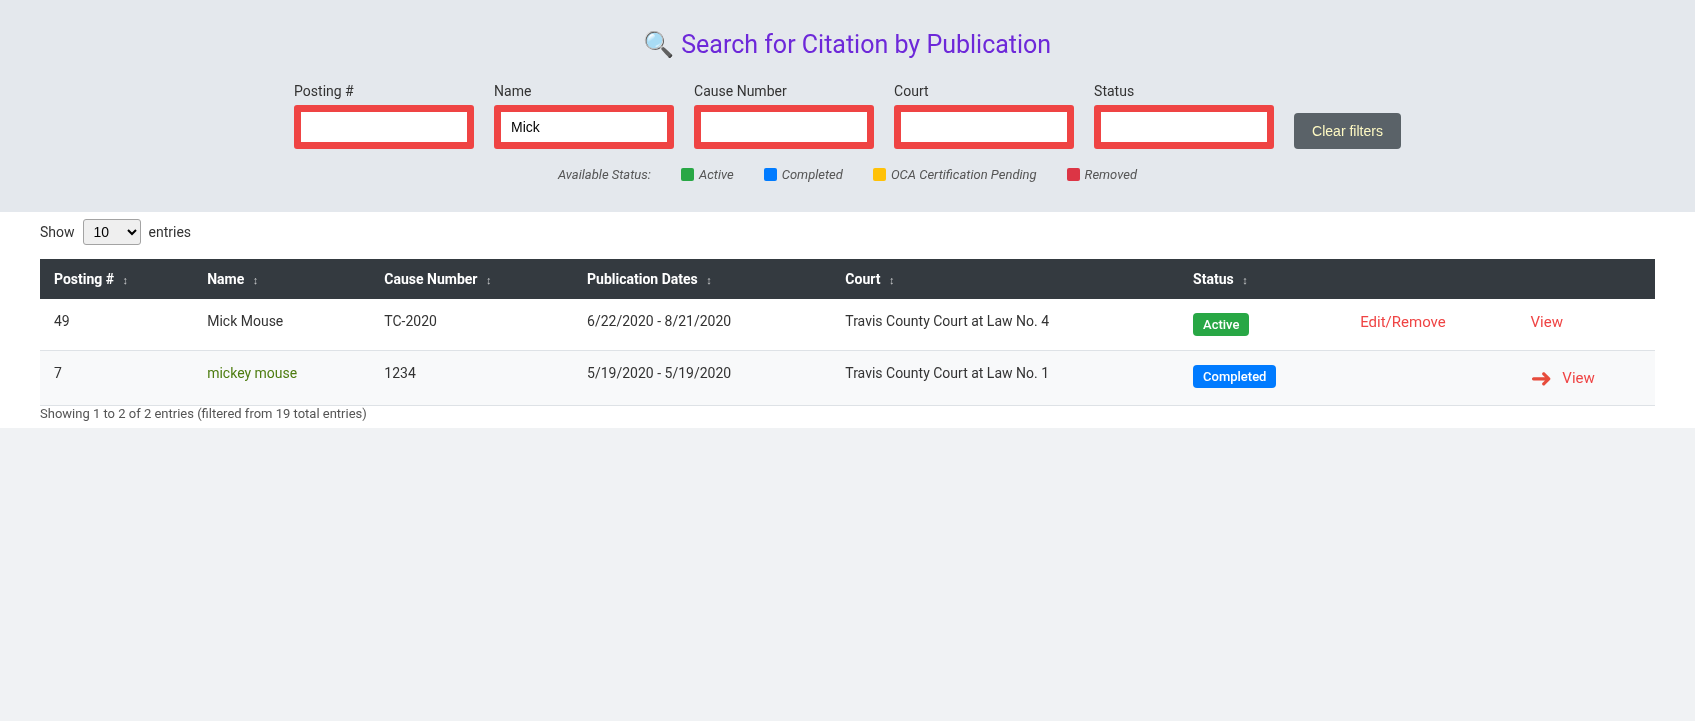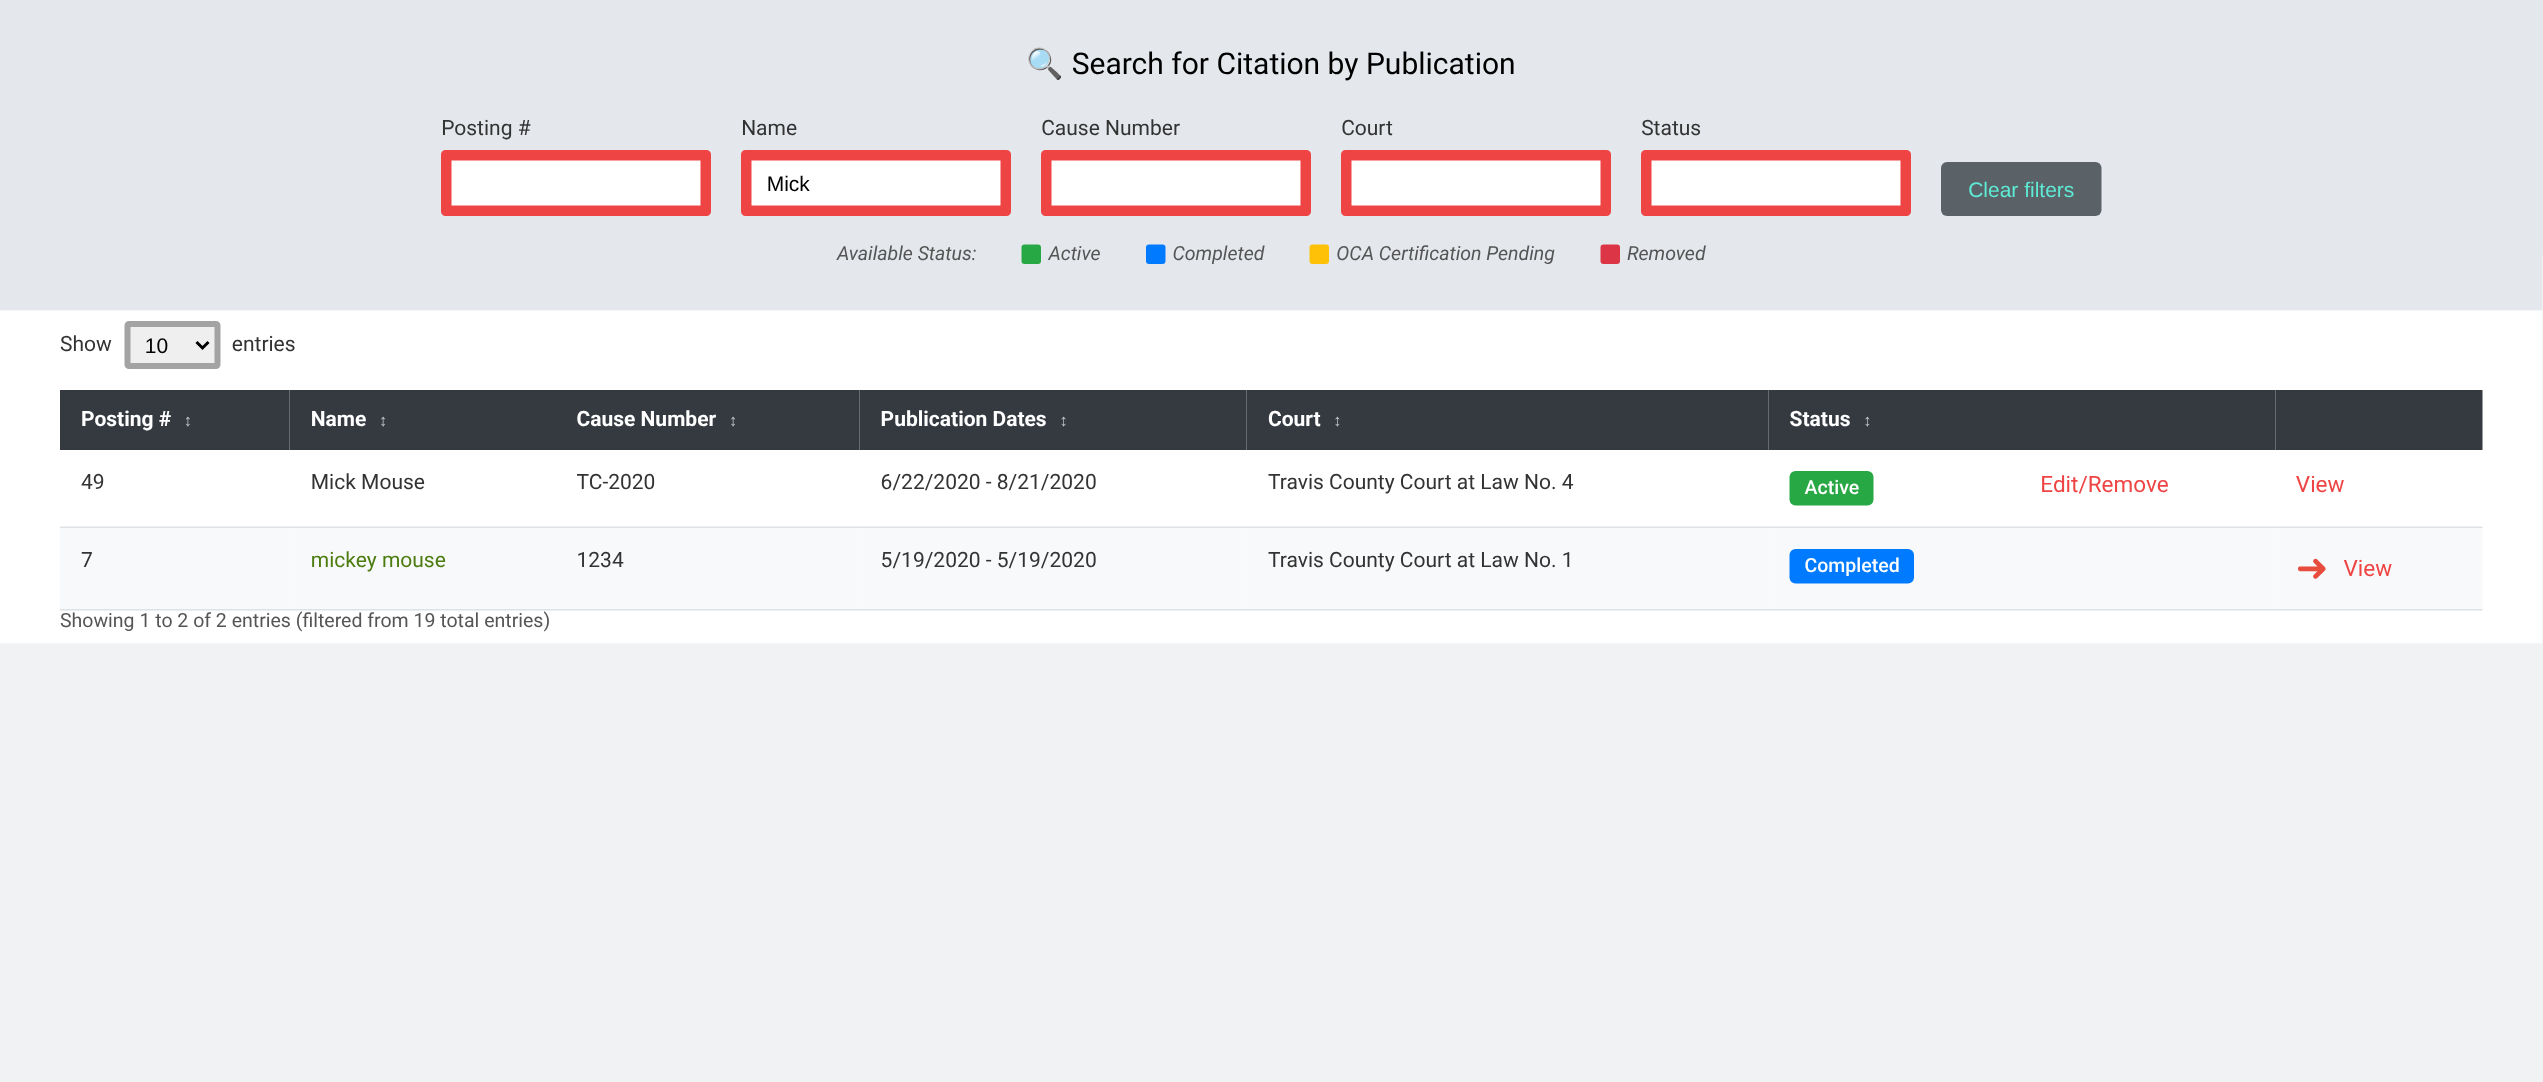--- a/index.html
+++ b/index.html
@@ -10,24 +10,24 @@
       color: #333;
     }
 
     .search-panel {
       background: #e4e8ed;
       padding: 30px 40px 30px 40px;
       text-align: center;
     }
 
     .search-title {
-      font-size: 20px;
+      font-size: 25px;
       font-weight: 400;
       margin-bottom: 24px;
-      color: #000000;
+      color: #6d28d9;
     }
 
     .filter-row {
       display: flex;
       align-items: flex-end;
       justify-content: center;
       gap: 20px;
       flex-wrap: wrap;
     }
 
@@ -50,21 +50,21 @@
       border-radius: 3px;
       font-size: 14px;
       background: #fff;
       outline: none;
       width: 180px;
     }
 
     .clear-filters-btn {
       padding: 8px 18px;
       background: #5a6268;
-      color: #5eead4;
+      color: #fef9c3;
       border: none;
       border-radius: 4px;
       font-size: 14px;
       cursor: pointer;
       height: 36px;
       white-space: nowrap;
     }
 
     .status-legend {
       margin-top: 18px;
@@ -104,21 +104,21 @@
       display: flex;
       align-items: center;
       gap: 8px;
       margin-bottom: 14px;
       font-size: 14px;
       color: #333;
     }
 
     .show-row select {
       padding: 3px 6px;
-      border: 4px solid #a3a3a3;
+      border: 1px solid #a3a3a3;
       border-radius: 3px;
       font-size: 14px;
     }
 
     table {
       width: 100%;
       border-collapse: collapse;
       font-size: 14px;
     }
 

